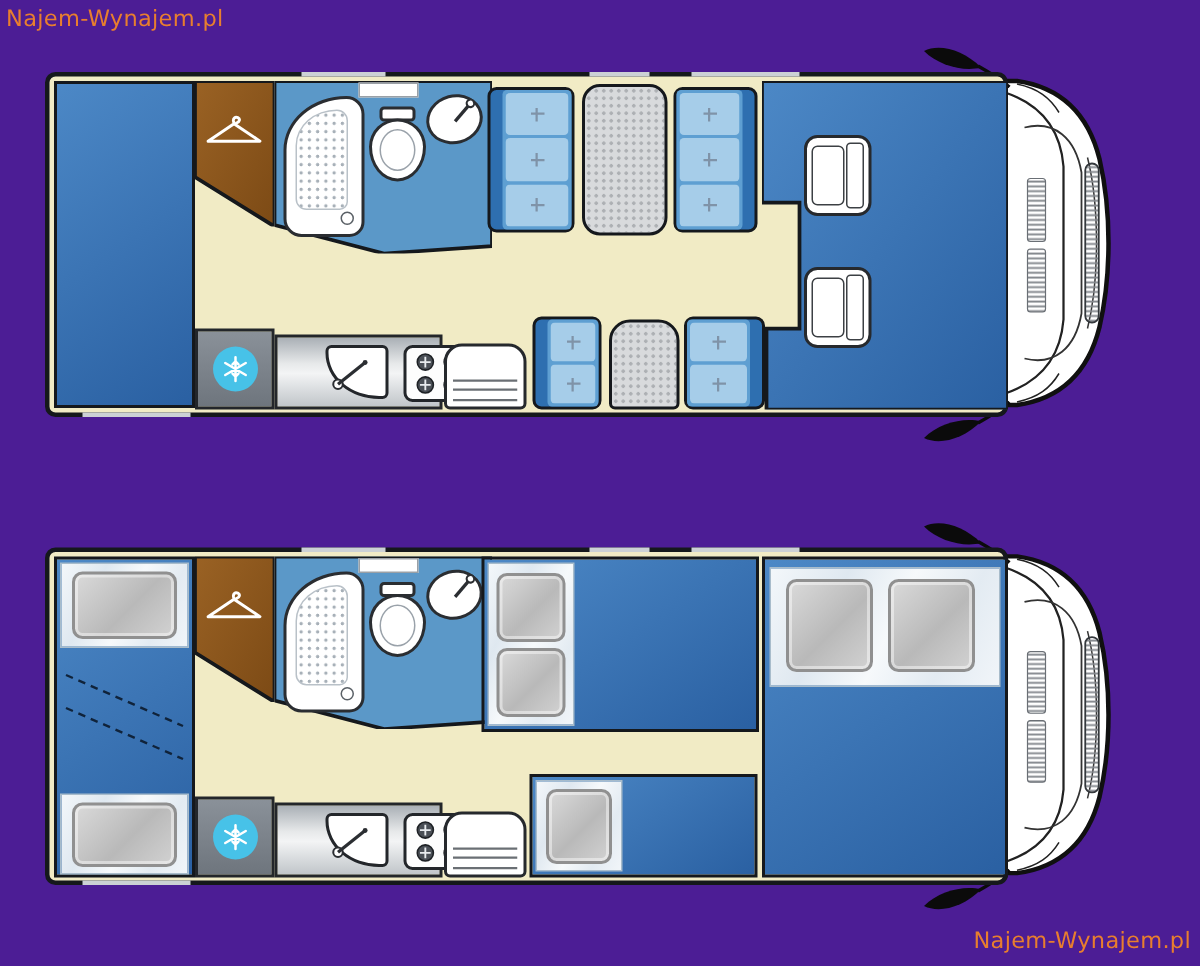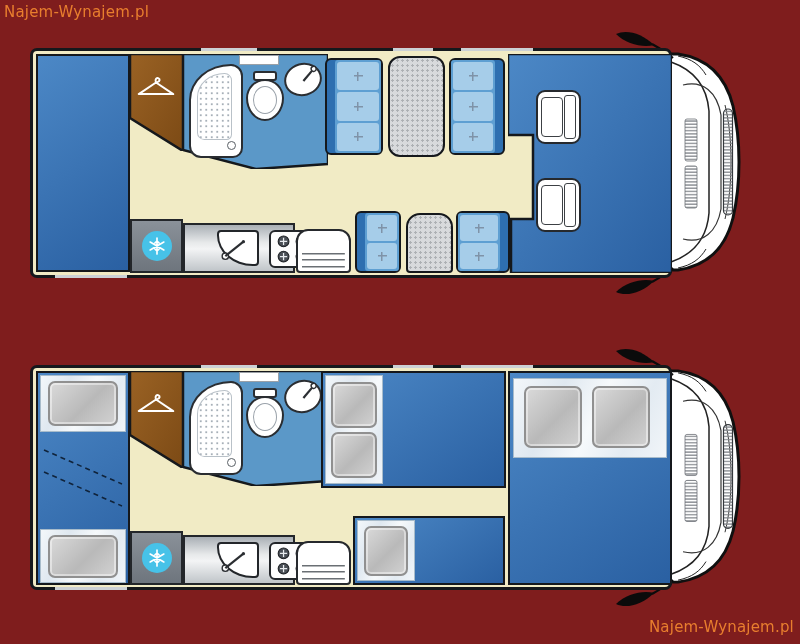--- a/index.html
+++ b/index.html
@@ -1,16 +1,16 @@
 <!DOCTYPE html>
 <html style="--brand_orange: #E87E2E; --outline: #15181C; --floor_cream: #F1EBC5; --block_blue_light: #4C88C6; --block_blue_dark: #2A60A2; --bathroom_blue: #5B98C8; --cushion_light: #A6CDE9; --cushion_mid: #5E9FD2; --backrest_blue: #2E6FB0; --wardrobe_brown_light: #9A6224; --wardrobe_brown_dark: #7C4A15; --kitchen_gray: #C9CDD0; --fridge_gray: #7D848C; --freezer_cyan: #47C2E8; --table_gray: #D8DADC; --bedding_white: #EFF3F7; --pillow_gray: #C8C8C8;"><head>
 <meta charset="utf-8">
 <style>
   html,body{margin:0;padding:0;background:#fff;}
-  #canvas{position:relative;width:800px;height:644px;background:#7f1d1d;overflow:hidden;
+  #canvas{position:relative;width:800px;height:644px;background:#4c1d95;overflow:hidden;
           font-family:"DejaVu Sans",sans-serif;}
   .abs{position:absolute;}
   .brand{position:absolute;font-size:15px;letter-spacing:.2px;color:var(--brand_orange);}
   .plan{position:absolute;left:30px;width:714px;}
   .mbody{position:absolute;left:0;top:0;width:642px;background:var(--floor_cream);
          border:3px solid var(--outline);border-radius:7px;box-sizing:border-box;}
   .win{position:absolute;height:3px;background:#ccd1d5;top:-3px;}
   .winb{top:auto;bottom:-3px;}
   .blk{background:linear-gradient(145deg,var(--block_blue_light) 0%,var(--block_blue_dark) 100%);
        border:2px solid var(--outline);box-sizing:border-box;}

